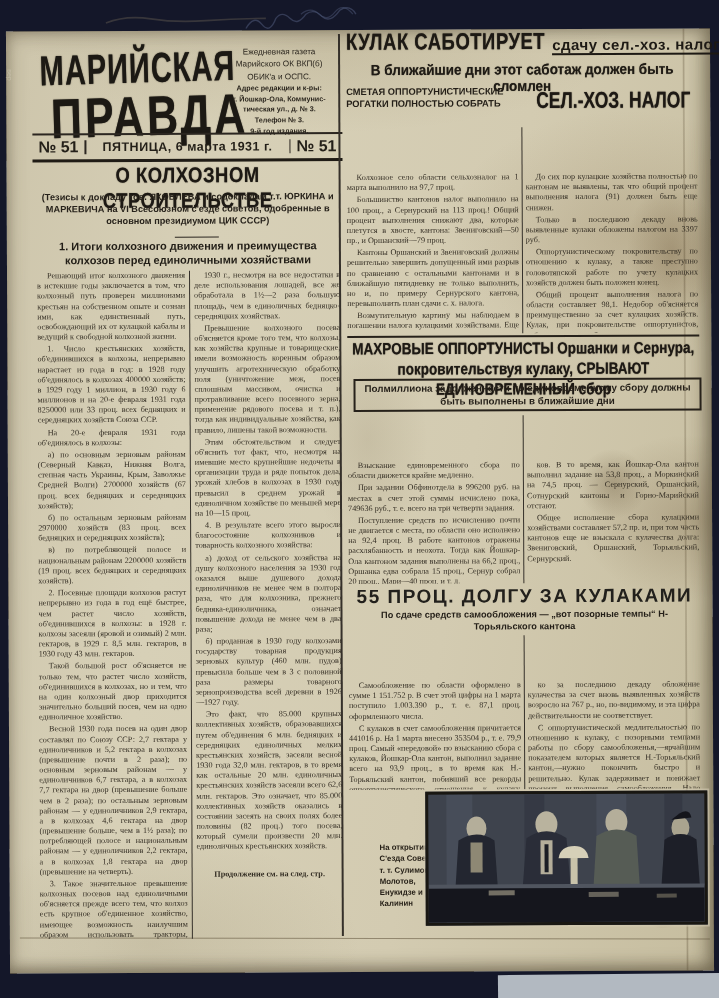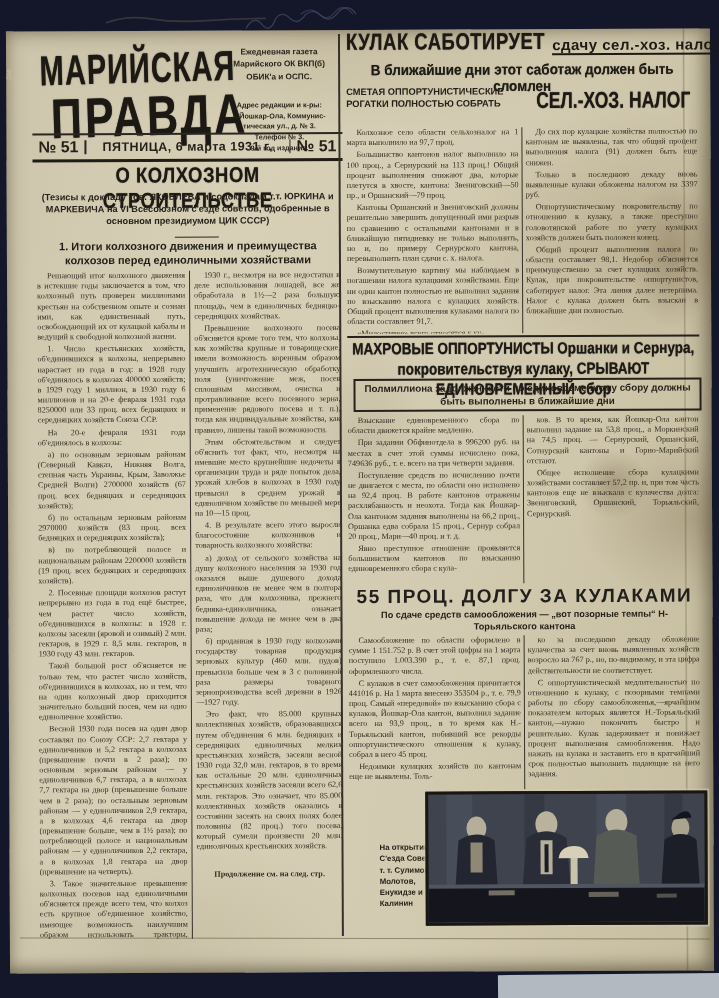--- a/index.html
+++ b/index.html
@@ -37,22 +37,22 @@
   .para{margin:0 0 2px 0;text-align:justify;text-indent:10px;line-height:1.24;}
   .bodycol{font-size:8.2px;color:#332d23;overflow:hidden;}
   .vrule{background:#35302a;width:1px;}
   
   .masthead-title{position:absolute;left:34px;top:14px;width:192px;transform:rotate(-1.4deg);color:#1c1914;
     text-shadow:0 0 1px rgba(30,25,18,.8);}
   .mast1{font-size:29px;font-weight:900;letter-spacing:1px;transform:scaleY(1.45);transform-origin:left top;white-space:nowrap;}
   .mast2{font-size:43px;font-weight:900;letter-spacing:3px;transform:scaleY(1.30);transform-origin:left top;margin-top:7px;margin-left:10px;white-space:nowrap;}
   .pub-block{position:absolute;left:212px;top:16px;width:122px;text-align:center;color:#2a251d;}
   .pub-block div{line-height:1.5;}
-  .pub-block div:nth-child(-n+3){font-weight:700;font-size:8.2px;}
-  .pub-block div:nth-child(3){margin-bottom:17px;}
+  .pub-block div:nth-child(-n+3){font-weight:400;font-size:8.2px;}
+  .pub-block div:nth-child(3){margin-bottom:0;}
   .pub-block div:nth-child(n+4){font-weight:700;font-size:7.2px;}
   .dateline{position:absolute;left:26px;top:102px;width:310px;height:24px;
     border-top:2px solid #2b2620;border-bottom:3px solid #1f1b15;
     display:flex;align-items:center;font-weight:800;color:#231f18;}
   .dl-issue{font-size:16px;width:52px;text-align:center;}
   .dl-sep{width:1.5px;height:14px;background:#2b2620;}
   .dl-date{flex:1;text-align:center;font-size:12.5px;letter-spacing:.5px;}
   
   .lead-title{position:absolute;left:26px;top:132px;width:310px;text-align:center;
     font-size:18.5px;font-weight:900;letter-spacing:.5px;color:#1d1914;transform:scaleY(1.15);transform-origin:center top;
@@ -73,21 +73,21 @@
   
   .a-head{position:absolute;left:0;top:4px;width:352px;white-space:nowrap;color:#1d1914;}
   .a-head .big{font-size:18.5px;font-weight:900;display:inline-block;transform:scaleY(1.25);transform-origin:left bottom;letter-spacing:.5px;text-shadow:0 0 1px rgba(30,25,18,.8);}
   .a-head .tail{font-size:15px;font-weight:800;border-bottom:2.5px solid #1d1914;margin-left:7px;letter-spacing:.5px;}
   .a-deck{position:absolute;left:0;top:32px;width:352px;text-align:center;font-size:13.5px;font-weight:800;
     color:#1f1b15;transform:scaleY(1.1);transform-origin:left top;text-shadow:0 0 .8px rgba(30,25,18,.7);}
   .a-kick-small{position:absolute;left:0;top:56px;width:178px;text-align:left;font-size:9.3px;font-weight:800;line-height:1.3;color:#241f18;}
   .a-kick-big{position:absolute;left:182px;top:58px;width:170px;text-align:center;font-size:17.5px;font-weight:900;
     transform:scaleY(1.3);transform-origin:center top;color:#1d1914;text-shadow:0 0 1px rgba(30,25,18,.8);white-space:nowrap;}
   .a-body{position:absolute;left:0;top:98px;width:352px;height:206px;display:flex;}
-  .half{width:172px;}
+  .half{width:172px;margin-top:45px;}
   .a-body .vrule, .b-body .vrule, .c-body .vrule{margin:0 3px;}
   
   .b-rule{position:absolute;left:0;top:306px;width:352px;border-top:2px solid #26211a;}
   .b-head{position:absolute;left:0;top:310px;width:352px;text-align:center;font-weight:900;color:#1d1914;
     font-size:13.5px;line-height:1.25;transform:scaleY(1.2);transform-origin:center top;text-shadow:0 0 1px rgba(30,25,18,.8);}
   .b-box{position:absolute;left:6px;top:349px;width:332px;border:2px solid #26211a;padding:2px 6px;
     text-align:center;font-size:9.8px;font-weight:800;line-height:1.3;color:#241f18;}
   .b-body{position:absolute;left:0;top:386px;width:352px;height:168px;display:flex;}
   
   .c-head{position:absolute;left:0;top:556px;width:352px;text-align:center;font-size:19px;font-weight:700;

